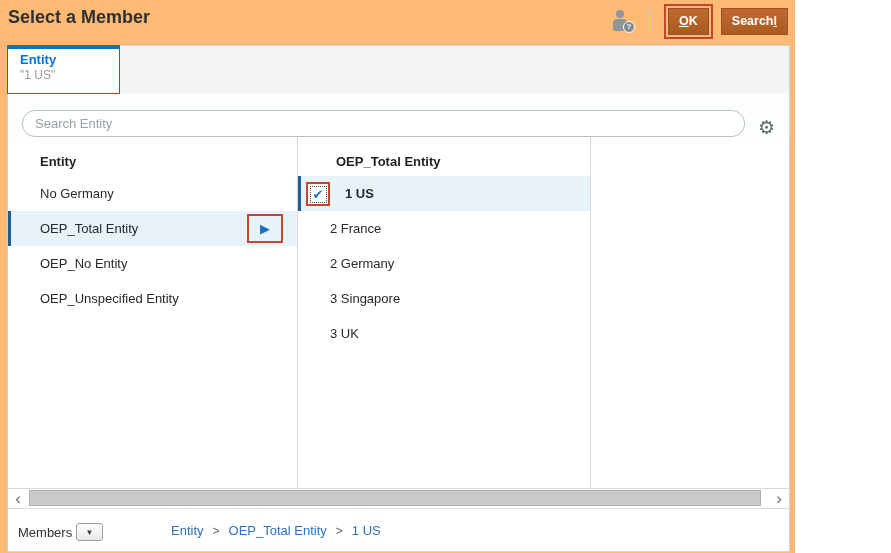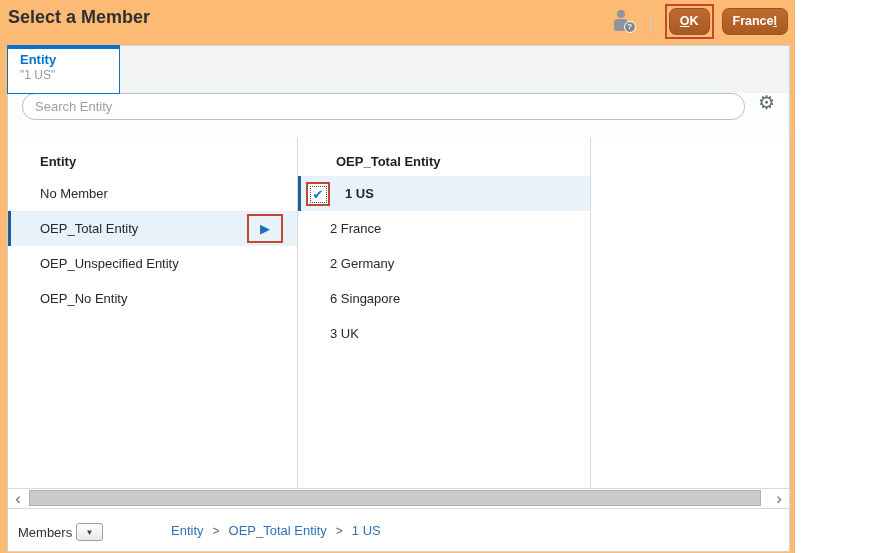--- a/index.html
+++ b/index.html
@@ -17,35 +17,35 @@
   .icon-member .torso { position: absolute; left: 0; top: 10px; width: 14px; height: 12px; border-radius: 4px 4px 2px 2px; background: #8f959b; }
   .icon-member .badge { position: absolute; right: 0; bottom: 0; width: 12px; height: 12px; border-radius: 50%;
     background: #82888e; border: 1px solid #fff; color: #fff; font-size: 8px; font-weight: bold;
     line-height: 10px; text-align: center; }
   .vdiv { width: 1px; height: 24px; background: #ccc; margin-right: 14px; }
 
   .annot { border: 2px solid #c5452f; display: inline-flex; align-items: center; justify-content: center; }
   .ok-annot { padding: 2px; margin-right: 8px; }
 
   .btn { display: inline-block; background: linear-gradient(#c06a30, #aa5a22); border: 1px solid #995320;
-    border-radius: 7px; color: #fff; font-size: 12.5px; font-weight: bold; padding: 5px 10px 6px;
+    border-radius: 0; color: #fff; font-size: 12.5px; font-weight: bold; padding: 5px 10px 6px;
     font-family: "Liberation Sans", sans-serif; cursor: pointer; }
   .btn u { text-decoration: underline; }
 
   
   .panel { position: absolute; left: 7px; right: 5px; top: 45px; bottom: 1px;
     border: 1px solid #ccd3d9; display: flex; flex-direction: column; background: #fff; }
 
   .tabstrip { position: relative; height: 47px; background: #f2f4f4; flex: none; }
   .tab { position: absolute; left: -1px; top: -1px; width: 113px; height: 49px; background: #fff;
     border: 1px solid #0572ce; border-top: 4px solid #0572ce; padding: 3px 0 0 12px; cursor: pointer; }
   .tab-label { color: #0572ce; font-weight: bold; font-size: 13px; }
   .tab-sub { color: #939aa0; font-size: 12px; margin-top: 1px; }
 
-  .search-row { height: 44px; flex: none; display: flex; align-items: flex-start; padding: 0 12px 0 14px; background: #fcfdfd; }
+  .search-row { height: 44px; flex: none; display: flex; align-items: flex-end; padding: 0 12px 0 14px; background: #fcfdfd; }
   .search-input { flex: 1; height: 27px; border: 1px solid #b6c1c9; border-radius: 13px; padding: 0 12px;
     font-size: 13px; color: #333; outline: none; font-family: "Liberation Sans", sans-serif; background: #fff; }
   .search-input::placeholder { color: #98a1a9; opacity: 1; }
   .gear { border: none; background: none; margin-left: 11px; font-size: 19px; line-height: 19px; color: #63686d;
     cursor: pointer; font-family: "DejaVu Sans", sans-serif; padding: 0 2px; }
 
   
   .lists { flex: 1; display: flex; overflow: hidden; }
   .col { display: flex; flex-direction: column; }
   .col1 { width: 290px; border-right: 1px solid #d8d8d8; }
@@ -99,21 +99,21 @@
     <div class="actions">
       <div class="icon-member">
         <span class="head"></span>
         <span class="torso"></span>
         <span class="badge">?</span>
       </div>
       <div class="vdiv"></div>
       <span class="annot ok-annot">
         <button class="btn"><u>O</u><span>K</span></button>
       </span>
-      <button class="btn"><span>France</span><u>l</u></button>
+      <button class="btn"><span>Search</span><u>l</u></button>
     </div>
   </div>
 
   <div class="panel">
 
     <div class="tabstrip">
       <div class="tab">
         <div class="tab-label">Entity</div>
         <div class="tab-sub">"1 US"</div>
       </div>
@@ -122,54 +122,54 @@
     <div class="search-row">
       <input class="search-input" type="text" placeholder="Search Entity" style="">
       <button class="gear">⚙</button>
     </div>
 
     <div class="lists">
 
       <div class="col col1">
         <div class="col-header">Entity</div>
         <div class="row">
-          <span>No Member</span>
+          <span>No Germany</span>
         </div>
         <div class="row selected">
           <span>OEP_Total Entity</span>
           <span class="annot tri-annot">
             <button class="tri-btn">▶</button>
           </span>
         </div>
         <div class="row">
+          <span>OEP_No Entity</span>
+        </div>
+        <div class="row">
           <span>OEP_Unspecified Entity</span>
-        </div>
-        <div class="row">
-          <span>OEP_No Entity</span>
         </div>
       </div>
 
       <div class="col col2">
         <div class="col-header">OEP_Total Entity</div>
         <div class="row selected">
           <span class="annot cb-annot">
             <span class="cb">
               <span class="check">✔</span>
             </span>
           </span>
           <span class="bold">1 US</span>
         </div>
         <div class="row">
           <span>2 France</span>
         </div>
         <div class="row">
           <span>2 Germany</span>
         </div>
         <div class="row">
-          <span>6 Singapore</span>
+          <span>3 Singapore</span>
         </div>
         <div class="row">
           <span>3 UK</span>
         </div>
       </div>
 
       <div class="col col3"></div>
     </div>
 
     <div class="hscroll">

